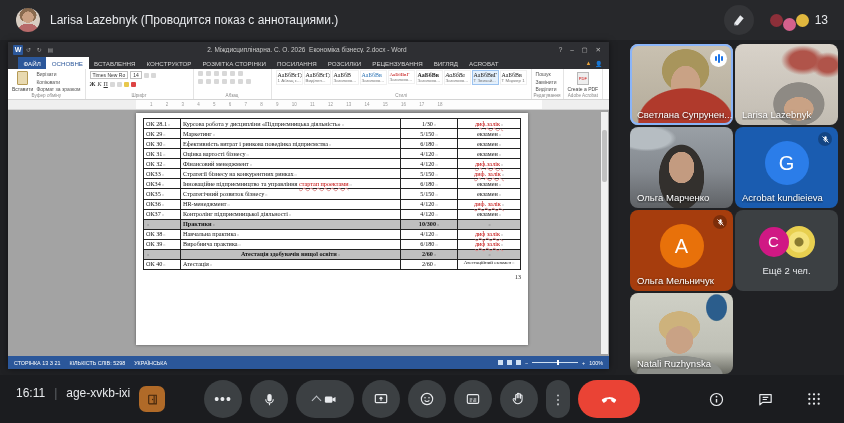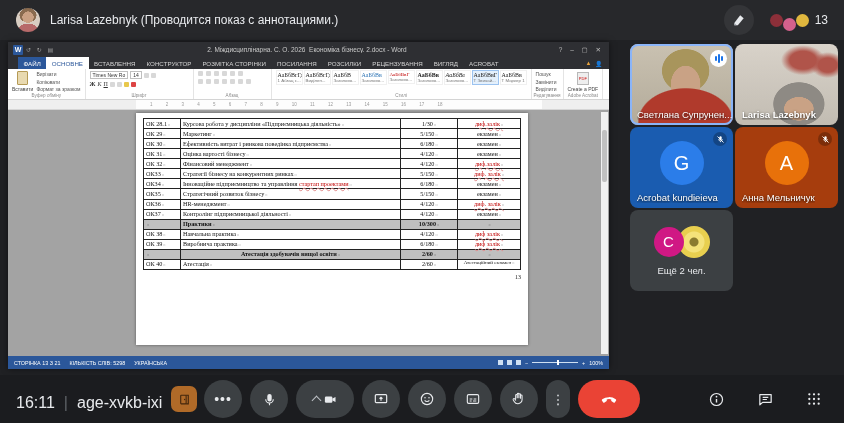--- a/index.html
+++ b/index.html
@@ -131,21 +131,21 @@
   .t0{background:
       radial-gradient(48px 34px at 54% 96%,#b03a2c 97%,transparent 100%),
       radial-gradient(15px 19px at 54% 50%,#c9a285 97%,transparent 100%),
       radial-gradient(24px 22px at 54% 33%,#a8955c 97%,transparent 100%),
       linear-gradient(180deg,#c9c1b1 0%,#b3ab9a 100%);}
   .t1{background:
       radial-gradient(15px 12px at 62% 80%,#c9a285 97%,transparent 100%),
       radial-gradient(26px 22px at 62% 74%,#8e8a84 97%,transparent 100%),
       radial-gradient(22px 15px at 66% 20%,#b0544a 60%,transparent 100%),
       radial-gradient(17px 13px at 90% 26%,#b0544a 55%,transparent 100%),
-      linear-gradient(180deg,#d8d2c9,#c2bcb2); font-weight: bold;}
+      linear-gradient(180deg,#d8d2c9,#c2bcb2);}
   .t2{background:
       radial-gradient(13px 16px at 50% 50%,#c39b80 97%,transparent 100%),
       radial-gradient(23px 33px at 50% 62%,#33302d 97%,transparent 100%),
       radial-gradient(30px 13px at 16% 14%,#b6bdc2 80%,transparent 100%),
       linear-gradient(180deg,#9aa0a6 0%,#84898f 55%,#5f6266 100%);}
   .t4{background:
       radial-gradient(15px 13px at 52% 42%,#c9a285 97%,transparent 100%),
       radial-gradient(22px 17px at 52% 28%,#b8a98e 97%,transparent 100%),
       radial-gradient(15px 11px at 52% 80%,#9db3ad 97%,transparent 100%),
       radial-gradient(54px 32px at 54% 104%,#c03a2c 97%,transparent 100%),
@@ -155,21 +155,21 @@
       radial-gradient(14px 14px at 48% 58%,#c9a285 97%,transparent 100%),
       radial-gradient(21px 16px at 48% 42%,#cdb27c 97%,transparent 100%),
       radial-gradient(44px 20px at 48% 102%,#8d8f8a 97%,transparent 100%),
       radial-gradient(11px 14px at 84% 18%,#2b5d8c 90%,transparent 100%),
       radial-gradient(7px 8px at 84% 25%,#3f7a4d 80%,transparent 100%),
       linear-gradient(180deg,#cfd0c6 0%,#bfc0b6 72%,#6a6b63 100%);}
 
   
   .bottombar{position:absolute;left:0;right:0;top:375px;height:48px;background:#1b1c1f;
              display:flex;align-items:center;padding:0 16px;box-sizing:border-box;}
-  .bleft{display:flex;align-items:flex-end;gap:9px;font-size:16px;color:#e8eaed;}
+  .bleft{display:flex;align-items:flex-start;gap:9px;font-size:12px;color:#e8eaed;}
   .sep{color:#5f6368;}
   .door-btn{width:26px;height:26px;border-radius:7px;background:#b06a28;border:none;cursor:pointer;
             display:flex;align-items:center;justify-content:center;}
   .bcenter{position:absolute;left:50%;transform:translateX(-50%);display:flex;align-items:center;gap:8px;}
   .cbtn{width:38px;height:38px;border-radius:50%;background:#3c4043;border:none;cursor:pointer;
         display:flex;align-items:center;justify-content:center;color:#e8eaed;}
   .combo{width:58px;height:38px;border-radius:19px;background:#3c4043;border:none;cursor:pointer;
          display:flex;align-items:center;justify-content:center;gap:3px;color:#e8eaed;}
   .chev{width:6px;height:6px;border-left:1.5px solid #bdc1c6;border-top:1.5px solid #bdc1c6;
         transform:rotate(45deg);margin-top:3px;}
@@ -464,48 +464,54 @@
       <span class="spk">
           <i></i>
           <i></i>
           <i></i>
         </span>
       <span class="tname">Светлана Супрунен...</span>
     </div>
     <div class="tile t1">
       <span class="tname">Larisa Lazebnyk</span>
     </div>
+    <div class="tile t2">
+      <span class="tname">Ольга Марченко</span>
+    </div>
     <div class="tile t3">
       <span class="mute">
         <svg width="9" height="9" viewBox="0 0 24 24">
             <path d="M12 14a3 3 0 0 0 3-3V6a3 3 0 0 0-6 0v5a3 3 0 0 0 3 3z" fill="#fff"></path>
             <path d="M17 11a5 5 0 0 1-10 0M12 16v3" stroke="#fff" fill="none" stroke-width="2"></path>
             <path d="M4 4l16 16" stroke="#fff" stroke-width="2.4"></path>
           </svg>
       </span>
       <div class="bigav">G</div>
       <span class="tname">Acrobat kundieieva</span>
     </div>
     <div class="tile t5">
       <span class="mute">
         <svg width="9" height="9" viewBox="0 0 24 24">
             <path d="M12 14a3 3 0 0 0 3-3V6a3 3 0 0 0-6 0v5a3 3 0 0 0 3 3z" fill="#fff"></path>
             <path d="M17 11a5 5 0 0 1-10 0M12 16v3" stroke="#fff" fill="none" stroke-width="2"></path>
             <path d="M4 4l16 16" stroke="#fff" stroke-width="2.4"></path>
           </svg>
       </span>
       <div class="bigav">A</div>
-      <span class="tname">Анна Мельничук</span>
+      <span class="tname">Ольга Мельничук</span>
     </div>
     <div class="tile t6">
       <div class="ovf-avs">
         <span class="ovf-c">C</span>
         <span class="ovf-f"></span>
       </div>
       <span class="ovf-label">Ещё 2 чел.</span>
+    </div>
+    <div class="tile t7">
+      <span class="tname">Natali Ruzhynska</span>
     </div>
   </div>
 
   <div class="bottombar">
     <div class="bleft">
       <span>16:11</span>
       <span class="sep">|</span>
       <span>age-xvkb-ixi</span>
       <button class="door-btn">
         <svg width="13" height="13" viewBox="0 0 24 24">

